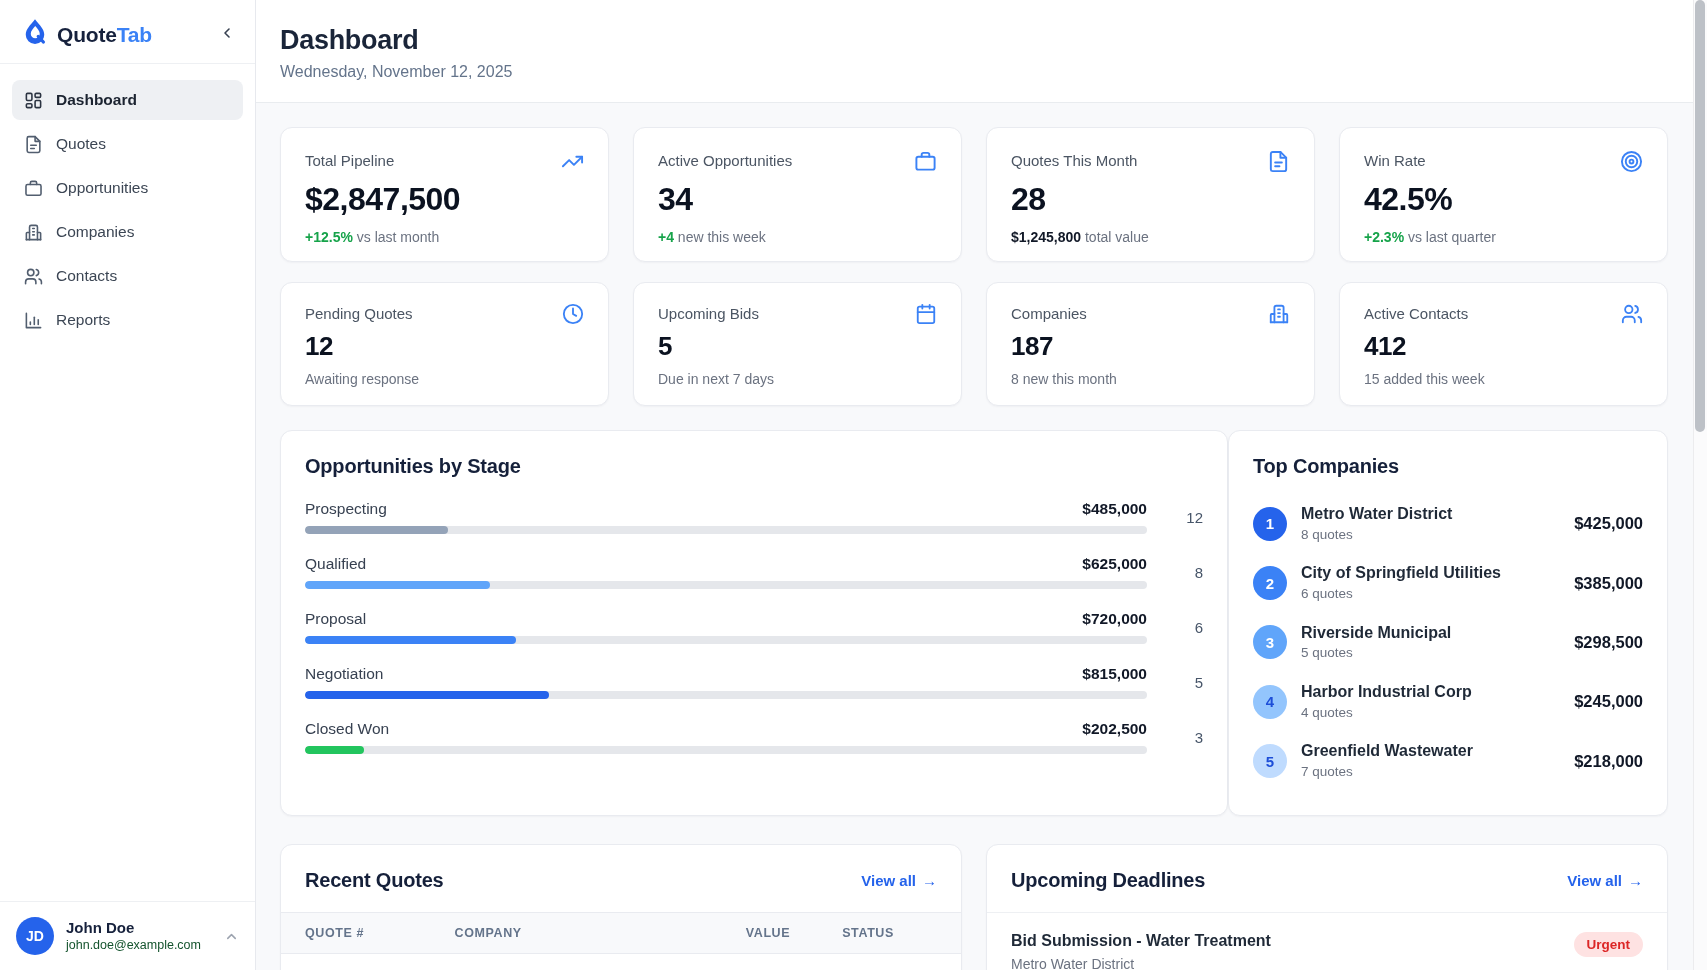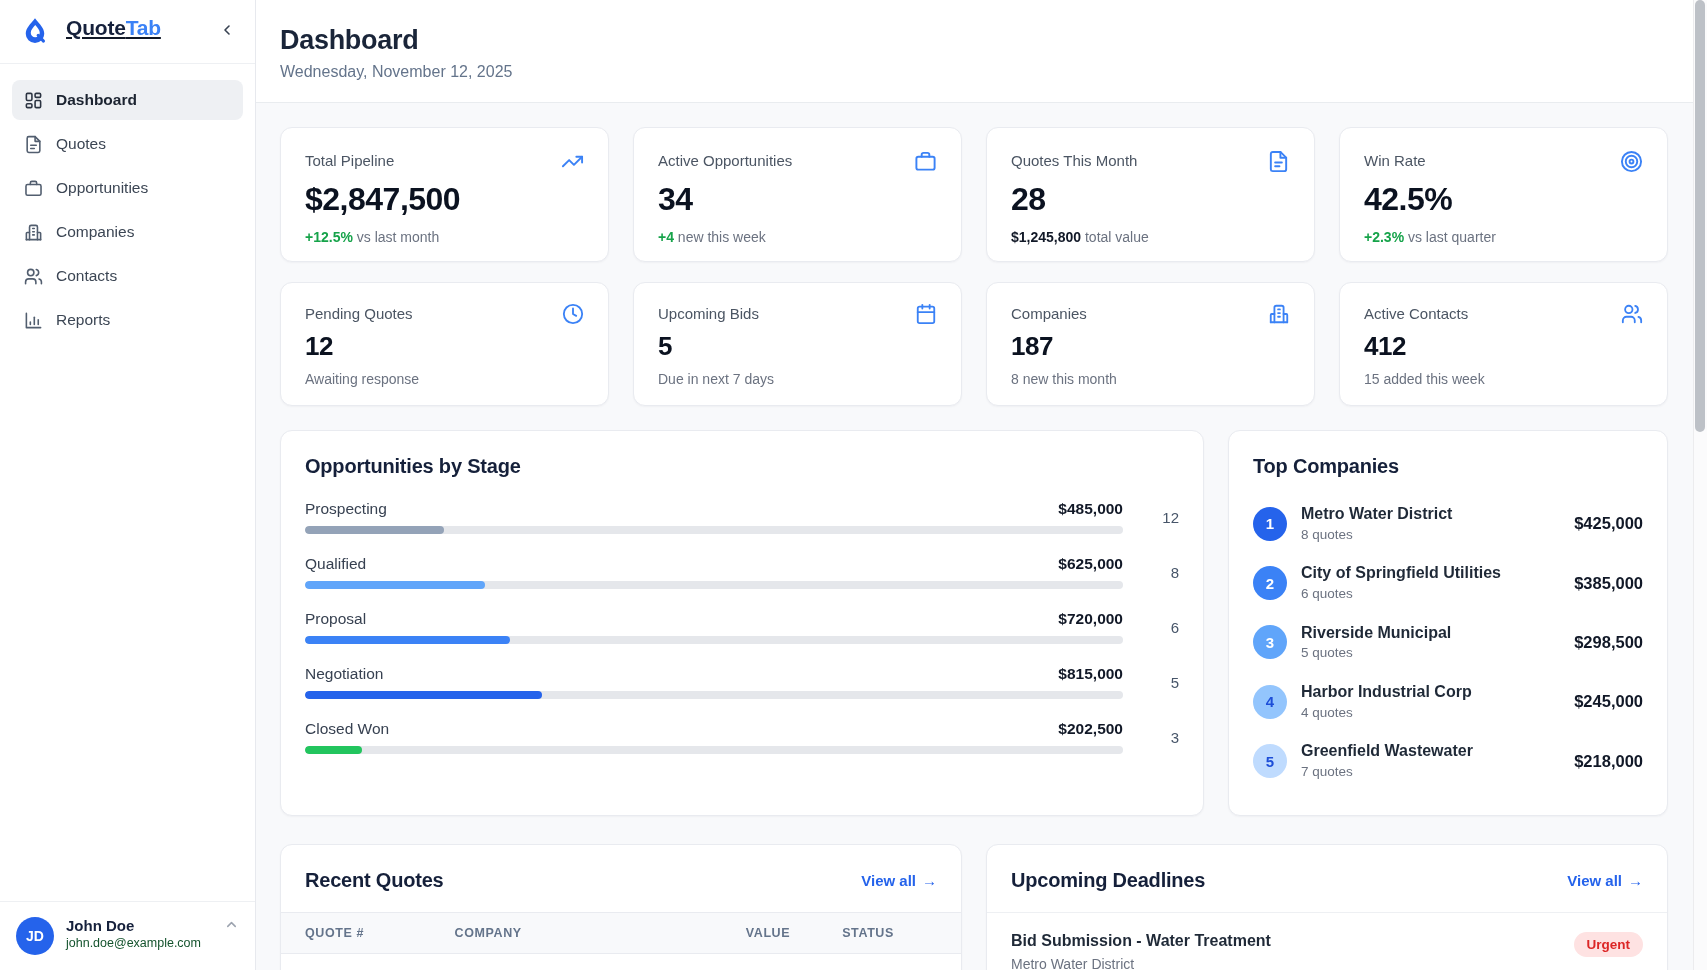--- a/index.html
+++ b/index.html
@@ -7,41 +7,41 @@
   body {
     font-family:"Liberation Sans","DejaVu Sans",sans-serif;
     background:#f8f9fb; color:#111827; display:flex; position:relative;
   }
   
   .sidebar {
     width:256px; min-width:256px; height:100%; background:#ffffff;
     border-right:1px solid #e7e9ee; display:flex; flex-direction:column;
   }
   .logo-row {
-    display:flex; align-items:flex-start; gap:16px; padding:16px 14px 16px 20px;
-    border-bottom:1px solid #eef0f3; height:64px;text-decoration:underline;
+    display:flex; align-items:flex-end; gap:7px; padding:16px 14px 16px 20px;
+    border-bottom:1px solid #eef0f3; height:64px;
   }
   .brand { font-size:21px; font-weight:800; letter-spacing:-0.2px; flex:1; }
   .brand .b1 { color:#16213c; }
   .brand .b2 { color:#3b82f6; }
   .collapse-btn {
     width:28px; height:28px; border:none; background:transparent; color:#374151;
     display:flex; align-items:center; justify-content:center; cursor:pointer; border-radius:6px;
   }
   .nav { padding:16px 12px; display:flex; flex-direction:column; gap:4px; }
   .nav-item {
     display:flex; align-items:center; gap:13px; height:40px; padding:0 12px;
     border-radius:8px; font-size:15.5px; font-weight:500; color:#3c4654; cursor:pointer;
   }
   .nav-item svg { stroke:#525e6f; }
   .nav-item.active { background:#eef0f3; color:#1b2330; font-weight:600; }
   .nav-item.active svg { stroke:#2c3442; }
   .sidebar-spacer { flex:1; }
   .user-row {
-    border-top:1px solid #eef0f3; padding:15px 16px; display:flex; gap:12px; cursor:pointer;
+    border-top:1px solid #eef0f3; padding:15px 16px; display:flex; align-items:center; gap:12px; cursor:pointer;
   }
   .avatar {
     width:38px; height:38px; border-radius:50%; background:#2563eb; color:#fff;
     font-size:14px; font-weight:700; display:flex; align-items:center; justify-content:center;
   }
   .user-meta { flex:1; line-height:1.25; }
   .user-name { font-size:15px; font-weight:700; color:#16213c; }
   .user-email { font-size:12.5px; color:#14532d; }
   
   .main { flex:1; height:100%; display:flex; flex-direction:column; }
@@ -64,21 +64,21 @@
   .stat-icon svg { stroke:#3b82f6; }
   .stat-value { font-size:32px; font-weight:800; color:#0b1220; letter-spacing:-0.5px; margin-top:8px; }
   .stat-card.small .stat-value { font-size:26px; margin-top:6px; }
   .stat-sub { margin-top:11px; font-size:14px; color:#6b7280; }
   .stat-card.small .stat-sub { margin-top:9px; }
   .delta-green { color:#16a34a; font-weight:700; }
   .strong-dark { color:#111827; font-weight:700; }
   .row-gap1 { margin-bottom:20px; }
   .row-gap2 { margin-bottom:24px; }
   
-  .mid-grid { display:grid; grid-template-columns:1fr 440px; gap:24px; margin-bottom:28px; }
+  .mid-grid { display:grid; grid-template-columns:1fr 440px; margin-bottom:28px; }
   .panel { padding:24px; }
   .panel-title { font-size:20px; font-weight:700; color:#15203a; letter-spacing:-0.2px; }
   .stages { margin-top:22px; }
   .stage-row { display:flex; align-items:center; gap:0; margin-bottom:21px; }
   .stage-row:last-child { margin-bottom:4px; }
   .stage-main { flex:1; }
   .stage-line { display:flex; justify-content:space-between; align-items:baseline; }
   .stage-label { font-size:15.5px; color:#374151; }
   .stage-value { font-size:15.5px; font-weight:700; color:#111827; }
   .bar-track { margin-top:8px; height:8px; border-radius:4px; background:#e5e7eb; overflow:hidden; }

